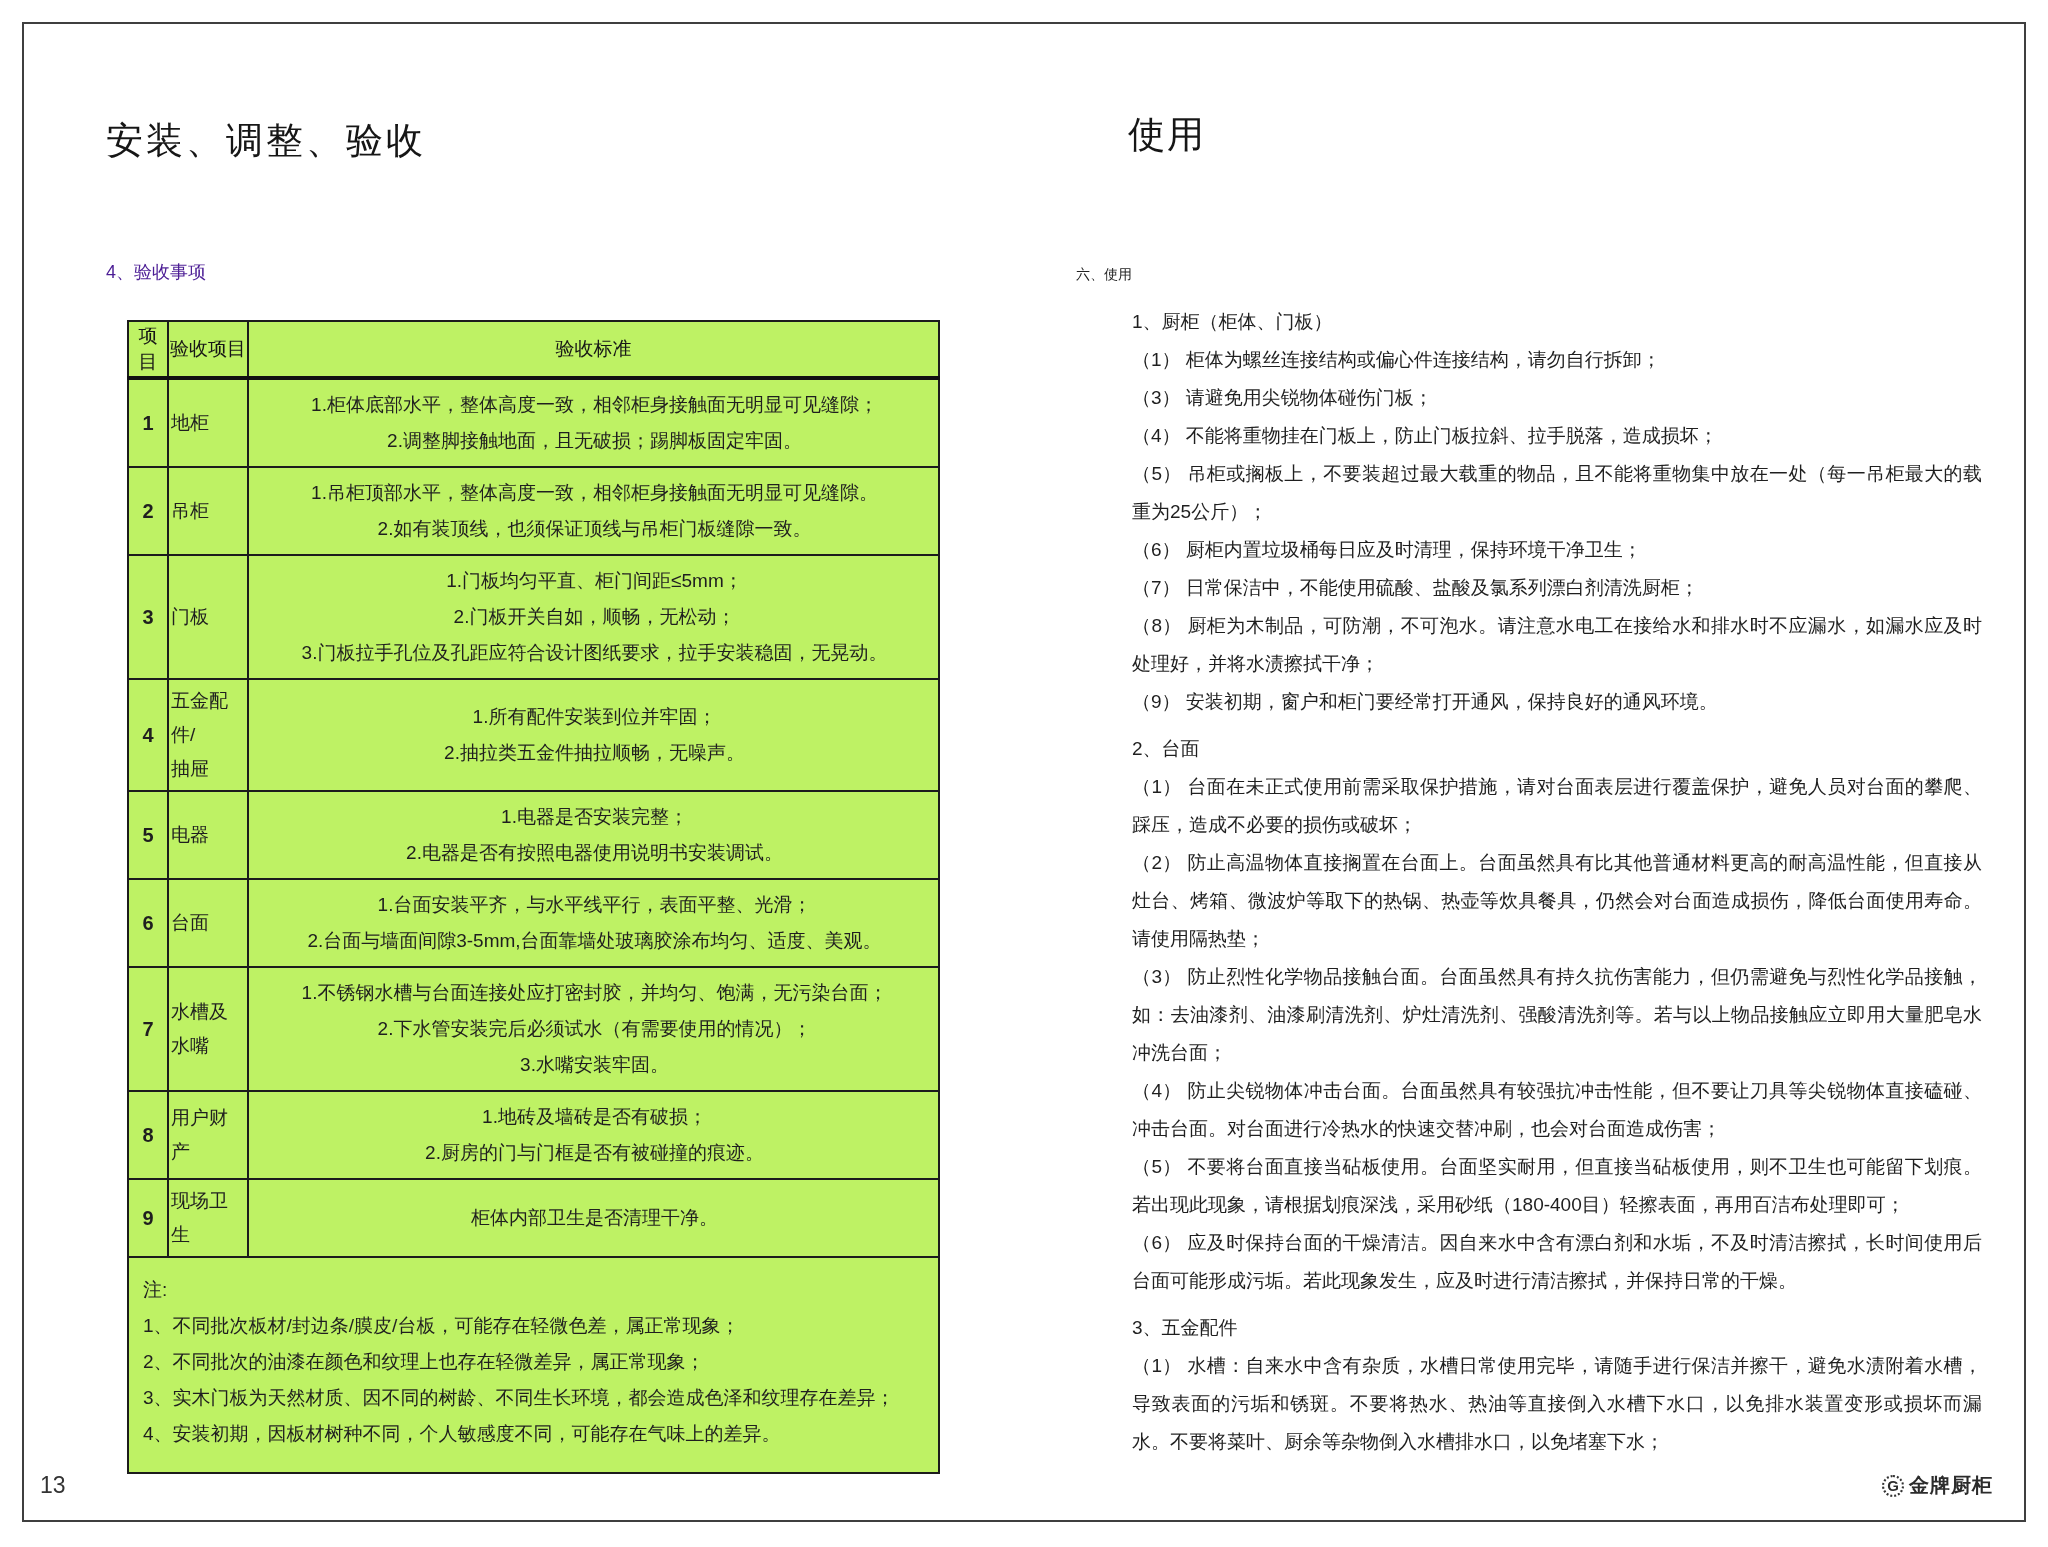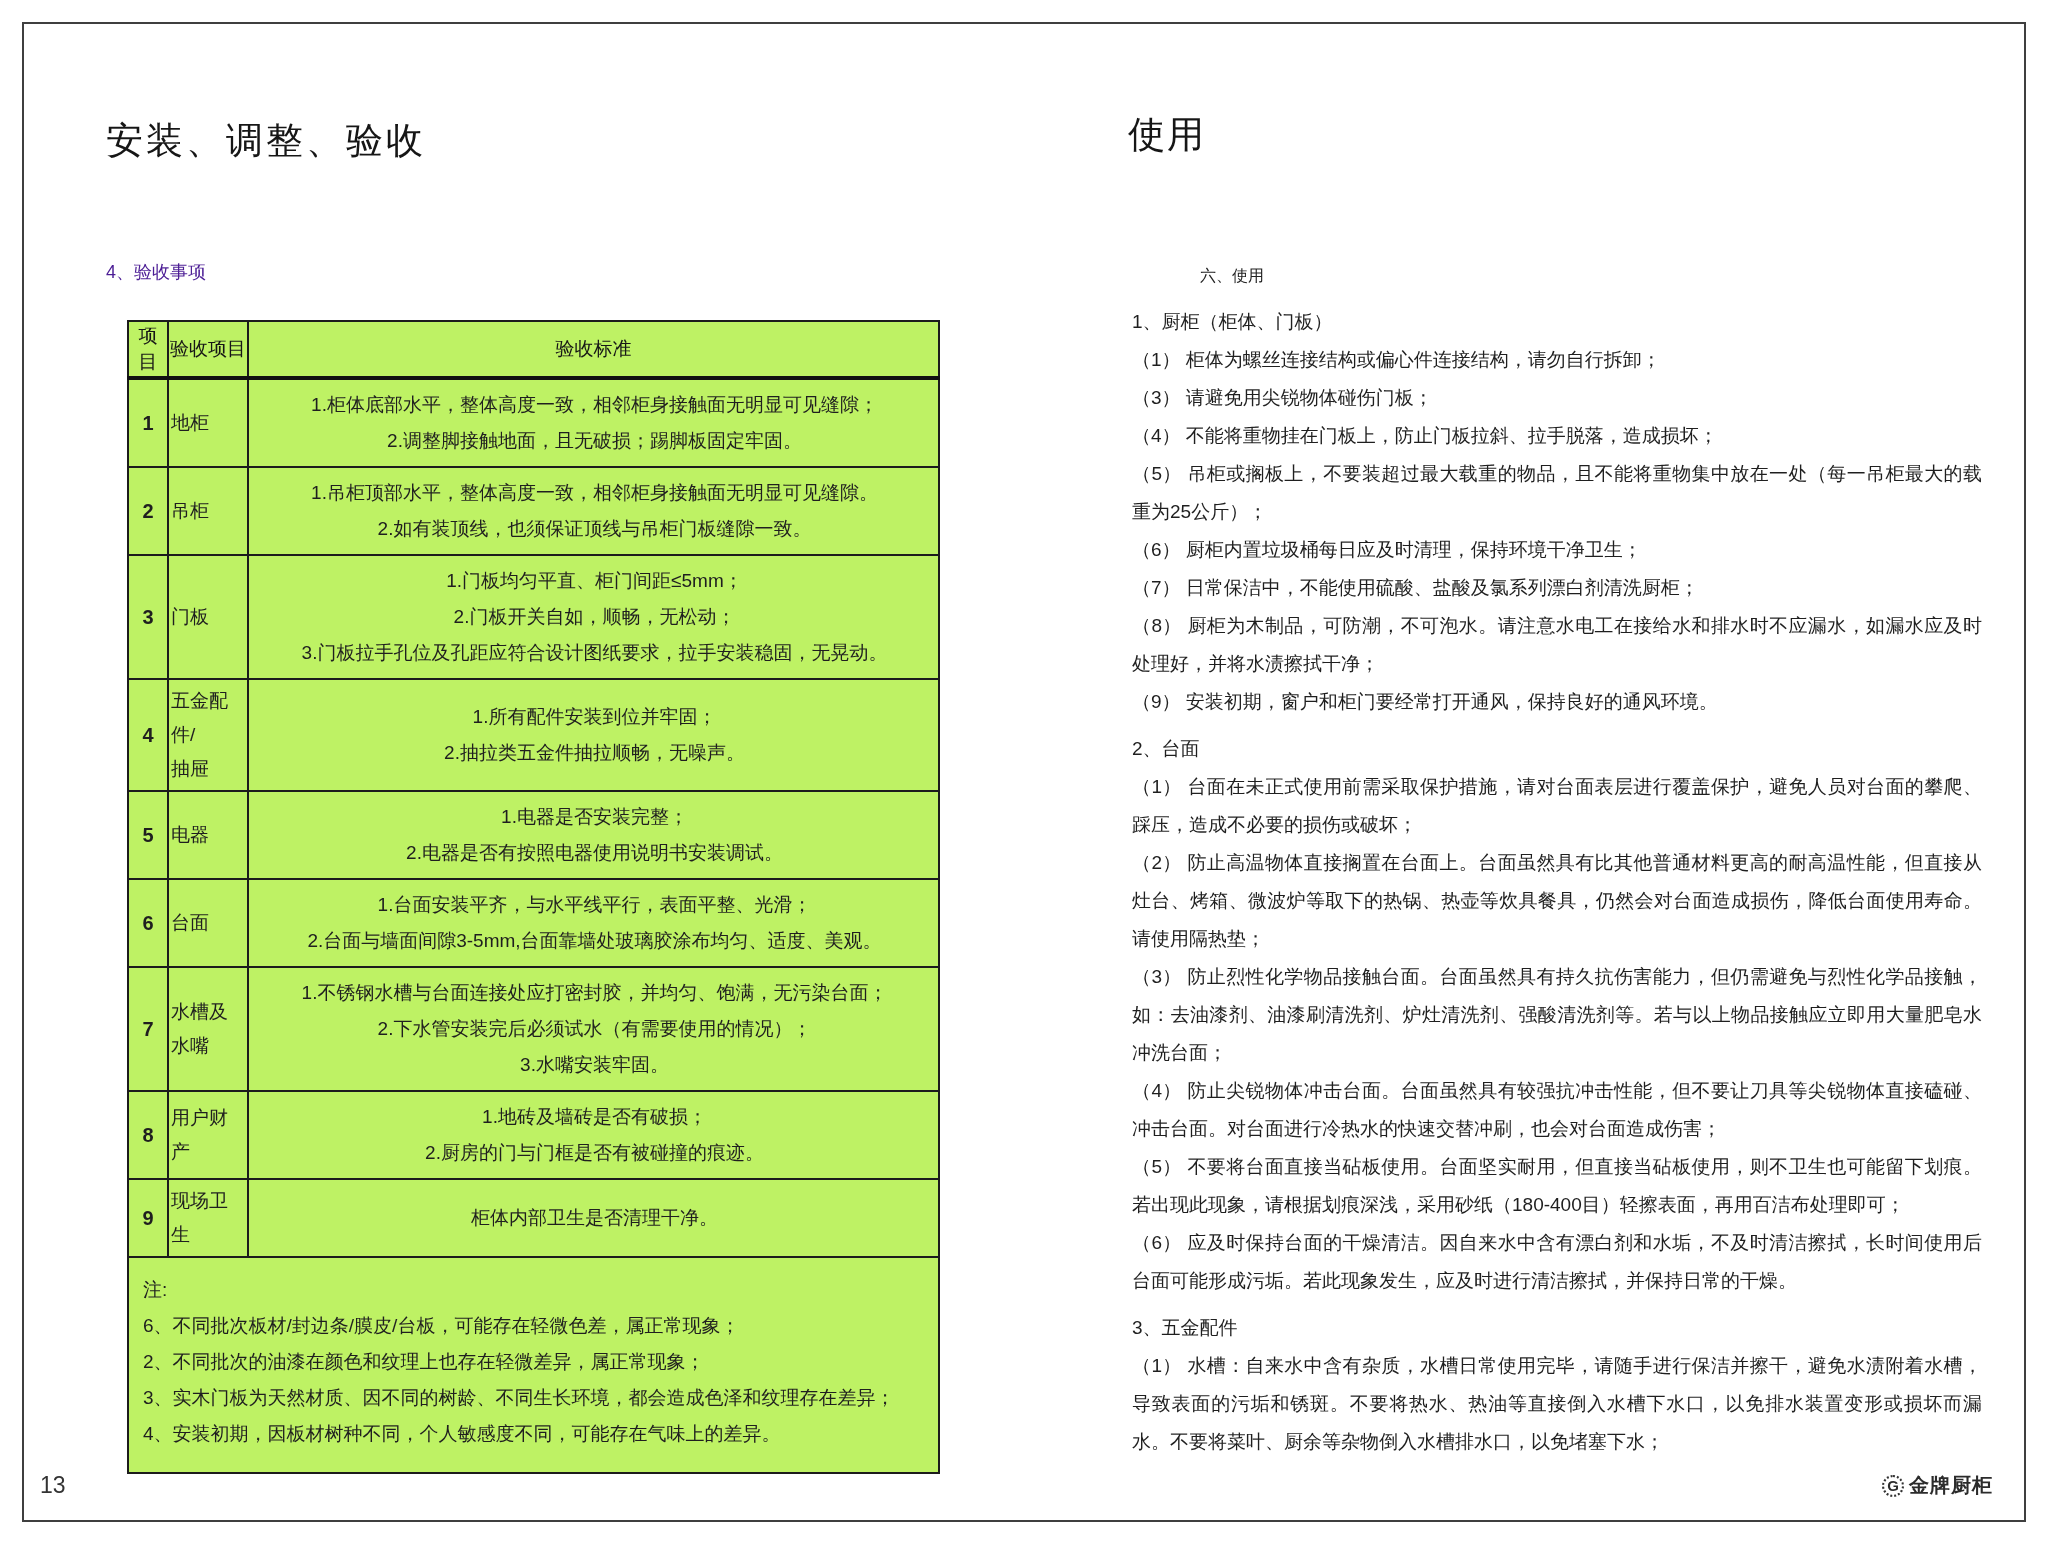--- a/index.html
+++ b/index.html
@@ -31,21 +31,21 @@
   td.c2{font-size:19px;line-height:34px;white-space:pre-line;width:80px;padding:4px 2px;}
   td.c3{font-size:19px;line-height:36px;padding:7px 12px 7px 14px;text-align:center;}
   td.notes-cell{padding:14px 16px 20px 14px;}
   .note-title{font-size:19px;line-height:36px;}
   .note-line{font-size:19px;line-height:36px;}
   
   .right-title{
     position:absolute;left:1128px;top:110px;font-size:37px;font-weight:500;
     letter-spacing:2px;color:#161616;
   }
-  .right-label{position:absolute;left:1200px;top:266px;font-size:16px;color:#222;}
+  .right-label{position:absolute;left:1076px;top:266px;font-size:14px;color:#222;}
   .usage{position:absolute;left:1132px;top:303px;width:850px;}
   .sec{margin:0;}
   .sec + .sec{margin-top:9px;}
   .sec-heading{font-size:19px;line-height:38px;color:#1f1f1f;}
   .para{font-size:19px;line-height:38px;text-align:justify;color:#1f1f1f;}
   
   .page-num{position:absolute;left:40px;top:1472px;font-size:23px;color:#333;}
   .logo{position:absolute;left:1882px;top:1472px;display:flex;align-items:center;gap:5px;}
   .logo-mark{
     width:22px;height:22px;border:2px dotted #333;border-radius:50%;
@@ -146,21 +146,21 @@
       <tr>
         <td class="c1">9</td>
         <td class="c2">现场卫生</td>
         <td class="c3">
           <div class="std-line">柜体内部卫生是否清理干净。</div>
         </td>
       </tr>
       <tr>
         <td class="notes-cell" colspan="3">
           <div class="note-title">注:</div>
-          <div class="note-line">6、不同批次板材/封边条/膜皮/台板，可能存在轻微色差，属正常现象；</div>
+          <div class="note-line">1、不同批次板材/封边条/膜皮/台板，可能存在轻微色差，属正常现象；</div>
           <div class="note-line">2、不同批次的油漆在颜色和纹理上也存在轻微差异，属正常现象；</div>
           <div class="note-line">3、实木门板为天然材质、因不同的树龄、不同生长环境，都会造成色泽和纹理存在差异；</div>
           <div class="note-line">4、安装初期，因板材树种不同，个人敏感度不同，可能存在气味上的差异。</div>
         </td>
       </tr>
     </tbody>
 </table>
 
 <div class="right-title">使用</div>
 <div class="right-label">六、使用</div>

